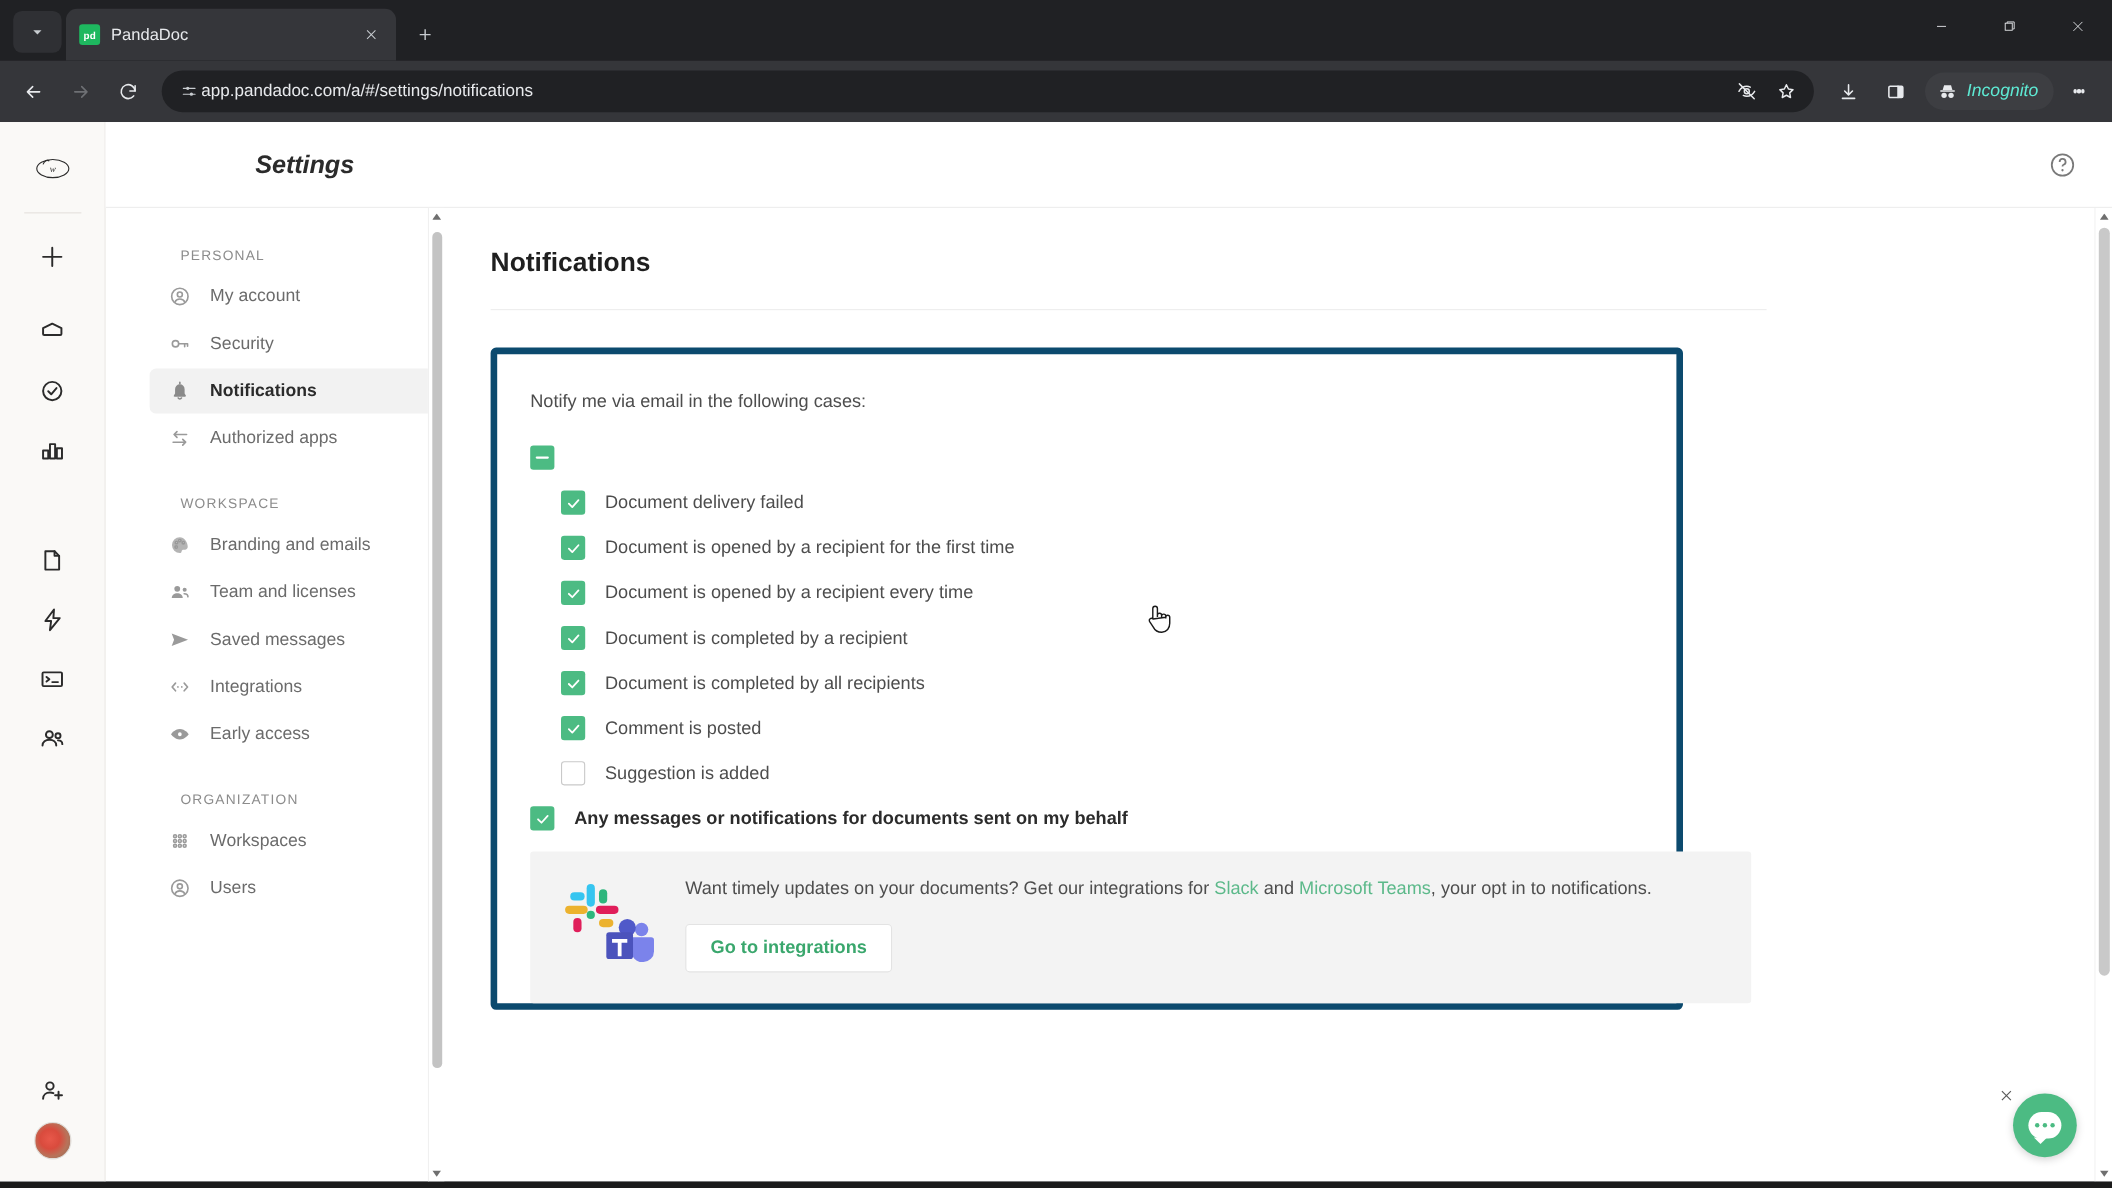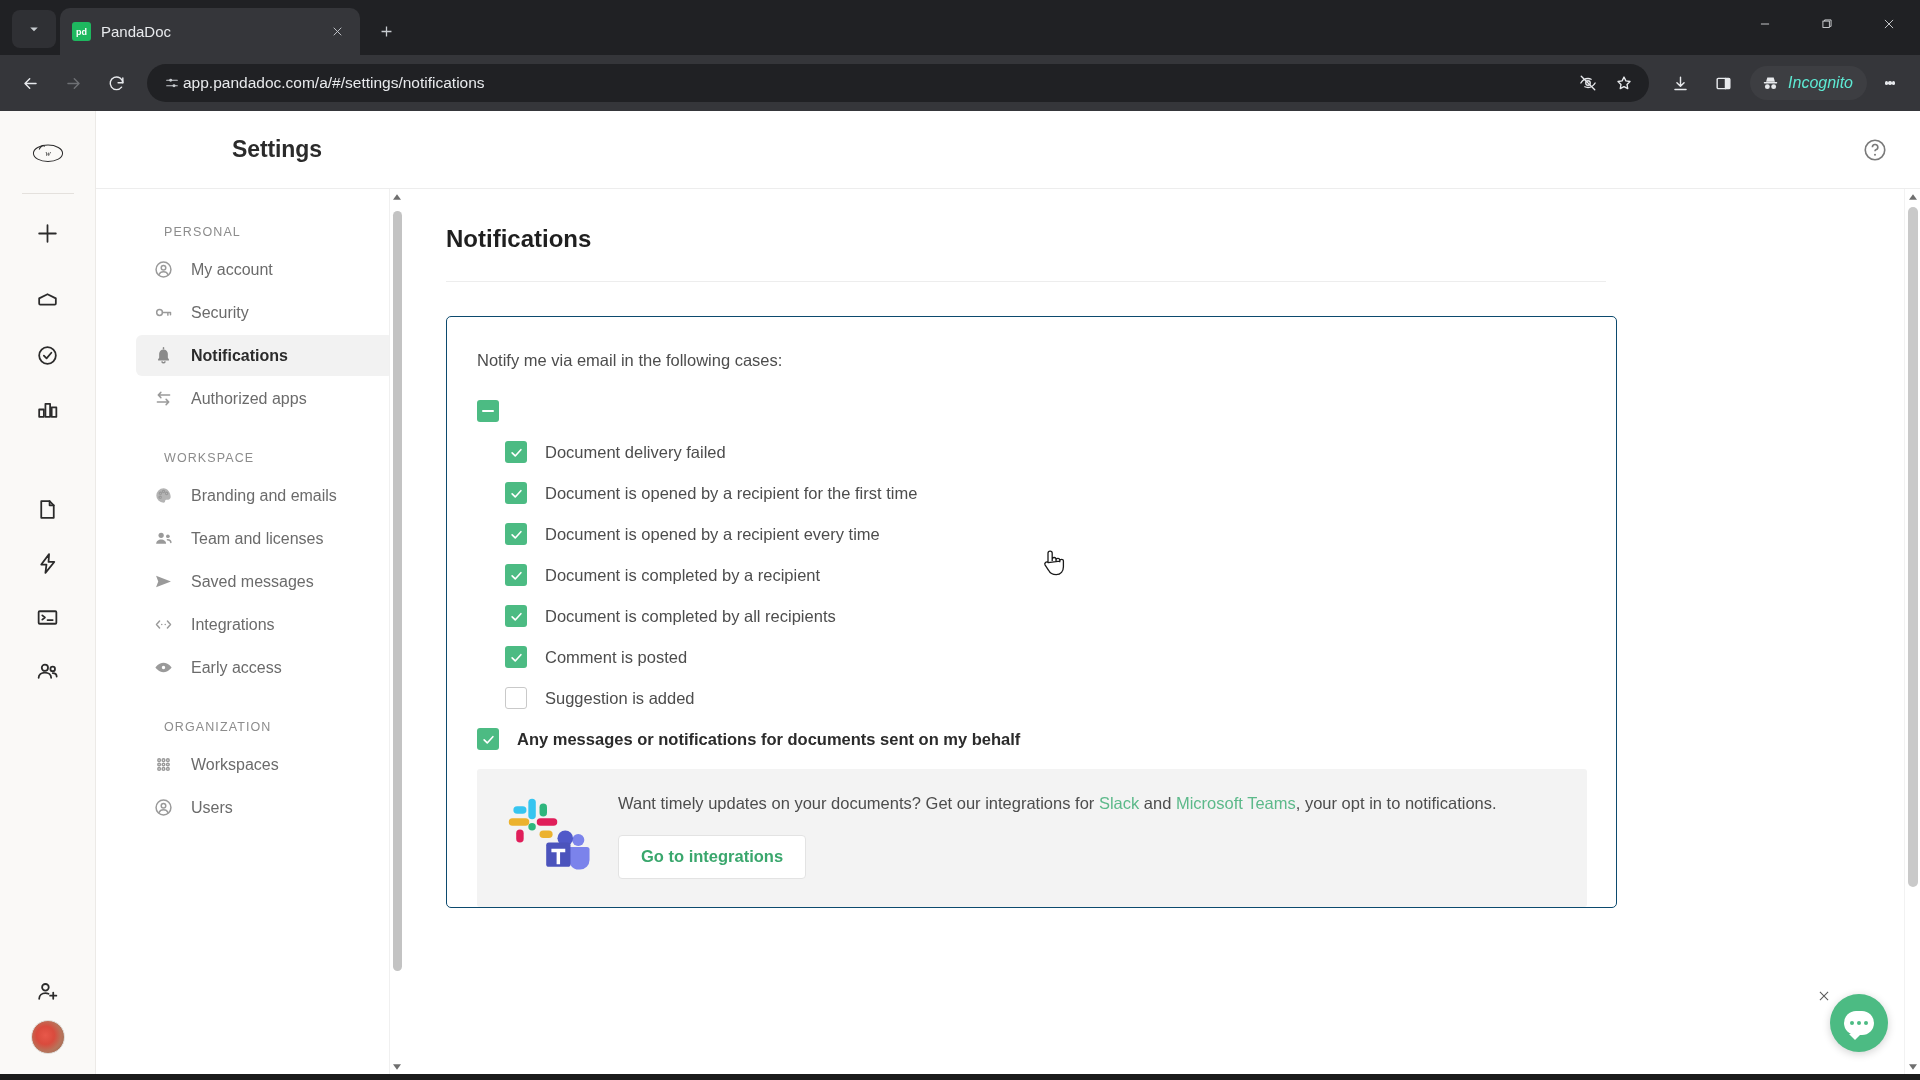--- a/index.html
+++ b/index.html
@@ -96,21 +96,21 @@
     border: 1px solid #e0ddd9;
   }
 
   
   .settings-pane { flex:1; display:flex; flex-direction:column; min-width:0; }
 
   .settings-header {
     height: 78px; display:flex; align-items:center; padding: 0 28px 0 136px;
     border-bottom: 1px solid #ededed; background:#fff; flex-shrink:0;
   }
-  .settings-title { font-size: 23px; font-weight: bold; color: #2b2b2b; letter-spacing: -0.1px; }
+  .settings-title { font-size: 23px; font-weight: bold; color: #2b2b2b; letter-spacing: -0.1px; font-style: italic; }
   .settings-header .spacer { flex:1; }
   .help-btn { width:34px; height:34px; display:flex; align-items:center; justify-content:center; cursor:pointer;}
   .help-btn svg { width:26px; height:26px; stroke:#7a7a7a; stroke-width:1.5; fill:none; }
 
   .settings-body { flex:1; display:flex; min-height:0; position:relative; }
 
   
   .nav-col { width: 300px; position: relative; flex-shrink:0; padding-left: 40px; padding-top: 36px; }
   .nav-group-label {
     font-size: 12.5px; font-weight: normal; color: #8c8c8c; letter-spacing: 1.1px;
@@ -140,21 +140,21 @@
     background: #c3c3c3; border-radius: 5px;
   }
 
   
   .content { flex:1; min-width:0; padding: 36px 0 0 50px; position:relative; overflow:hidden; }
   .content-inner { max-width: 1160px; }
   .page-h1 { font-size: 24px; font-weight:bold; color:#1f1f1f; margin-bottom: 28px; }
   .hr { height:1px; background:#ededed; width: 1160px; margin-bottom: 34px; }
 
   .card {
-    border: 1px solid #0c4a6e; border-radius: 5px; width: 1171px;
+    border: 6px solid #0c4a6e; border-radius: 5px; width: 1084px;
     padding: 34px 30px 0 30px; background:#fff;
   }
   .card-lead { font-size: 16.5px; color:#4d4d4d; margin-bottom: 30px; }
 
   .chk-row { display:flex; align-items:center; gap: 18px; margin-bottom: 19px; }
   .chk-row.child { padding-left: 28px; }
   .chk {
     width: 22px; height:22px; border-radius: 3px; flex-shrink:0; position:relative; cursor:pointer;
     display:flex; align-items:center; justify-content:center;
   }

